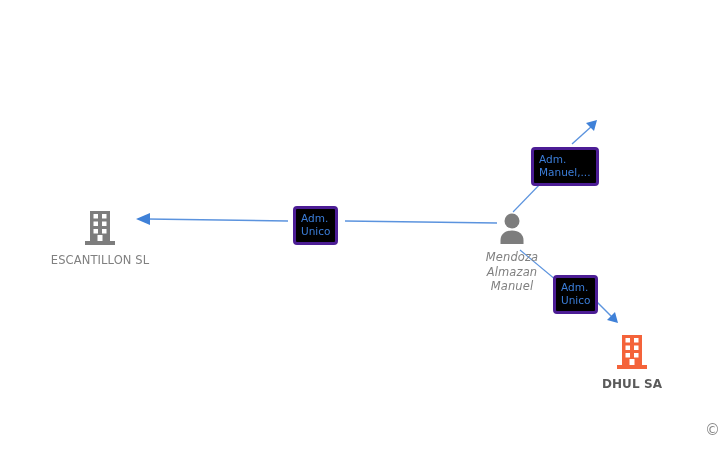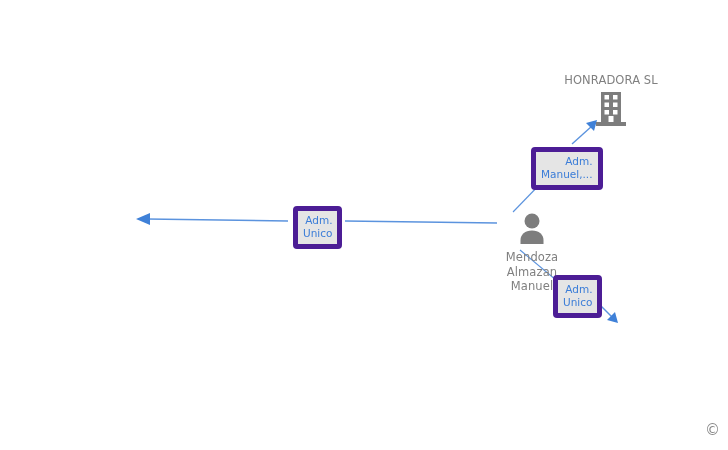--- a/index.html
+++ b/index.html
@@ -61,27 +61,27 @@
     display: block;
   }
   .node.company .node-label { margin-top: 3px; }
   .node.company.label-above .node-label { margin-bottom: 4px; }
   .node.person .node-label { margin-top: 2px; }
 
   
   .edge-label {
     position: absolute;
     box-sizing: border-box;
-    background: #e5e5e5;
-    border: 5px solid #4c1d95;
+    background: #000000;
+    border: 3px solid #4c1d95;
     border-radius: 4px;
     color: #3b7dd8;
     font-size: 10.5px;
     line-height: 13px;
-    text-align: right;
+    text-align: left;
     padding: 3px 5px 4px 5px;
     white-space: nowrap;
     z-index: 4;
   }
   .edge-label .ln { display: block; }
 
   
   #watermark {
     position: absolute;
     right: 8px;
@@ -128,40 +128,56 @@
       <polygon points="136,219 150,213 150,225" fill="#3f81d8"></polygon>
     </g>
 
     <g>
       <line x1="520" y1="250" x2="556" y2="280" stroke="#5b93de" stroke-width="1.1"></line>
       <line x1="595" y1="300" x2="612" y2="317" stroke="#5b93de" stroke-width="1.4"></line>
       <polygon points="618,323 607,320 615,312" fill="#3f81d8"></polygon>
     </g>
   </svg>
 
-  <div class="node company label-above" style="left:611px; top:70px;">
+
+  <div class="node company" style="left:100px; top:210px;">
     <span class="node-icon">
       <svg width="30" height="36" viewBox="0 0 30 36" aria-hidden="true">
         <rect x="5" y="1" width="20" height="30" fill="#7d7d7d"></rect>
         <rect x="0" y="31" width="30" height="4" fill="#7d7d7d"></rect>
         <rect x="8.5" y="4" width="4.5" height="4.5" fill="#ffffff"></rect>
         <rect x="17" y="4" width="4.5" height="4.5" fill="#ffffff"></rect>
         <rect x="8.5" y="11.5" width="4.5" height="4.5" fill="#ffffff"></rect>
         <rect x="17" y="11.5" width="4.5" height="4.5" fill="#ffffff"></rect>
         <rect x="8.5" y="19" width="4.5" height="4.5" fill="#ffffff"></rect>
         <rect x="17" y="19" width="4.5" height="4.5" fill="#ffffff"></rect>
         <rect x="12.5" y="25" width="5" height="6" fill="#ffffff"></rect>
       </svg>
     </span>
-    <span class="node-label">HONRADORA SL</span>
-  </div>
-
-
-
-  <div class="node person" style="left:532px; top:212px;">
+    <span class="node-label">ESCANTILLON SL</span>
+  </div>
+
+  <div class="node company" style="left:632px; top:334px;">
+    <span class="node-icon">
+      <svg width="30" height="36" viewBox="0 0 30 36" aria-hidden="true">
+        <rect x="5" y="1" width="20" height="30" fill="#f4633a"></rect>
+        <rect x="0" y="31" width="30" height="4" fill="#f4633a"></rect>
+        <rect x="8.5" y="4" width="4.5" height="4.5" fill="#ffffff"></rect>
+        <rect x="17" y="4" width="4.5" height="4.5" fill="#ffffff"></rect>
+        <rect x="8.5" y="11.5" width="4.5" height="4.5" fill="#ffffff"></rect>
+        <rect x="17" y="11.5" width="4.5" height="4.5" fill="#ffffff"></rect>
+        <rect x="8.5" y="19" width="4.5" height="4.5" fill="#ffffff"></rect>
+        <rect x="17" y="19" width="4.5" height="4.5" fill="#ffffff"></rect>
+        <rect x="12.5" y="25" width="5" height="6" fill="#ffffff"></rect>
+      </svg>
+    </span>
+    <span class="node-label focal">DHUL SA</span>
+  </div>
+
+  <div class="node person" style="left:512px; top:212px;font-style:italic;">
     <span class="node-icon">
       <svg width="34" height="32" viewBox="0 0 34 32" aria-hidden="true">
         <circle cx="17" cy="9" r="7.5" fill="#7d7d7d"></circle>
         <path d="M17 18.5c-7 0-11.5 4.2-11.5 9.5V32h23v-4c0-5.3-4.5-9.5-11.5-9.5z" fill="#7d7d7d"></path>
       </svg>
     </span>
     <span class="node-label person-label">Mendoza Almazan Manuel</span>
   </div>
 
   <div class="edge-label" style="left:531px; top:147px;">

